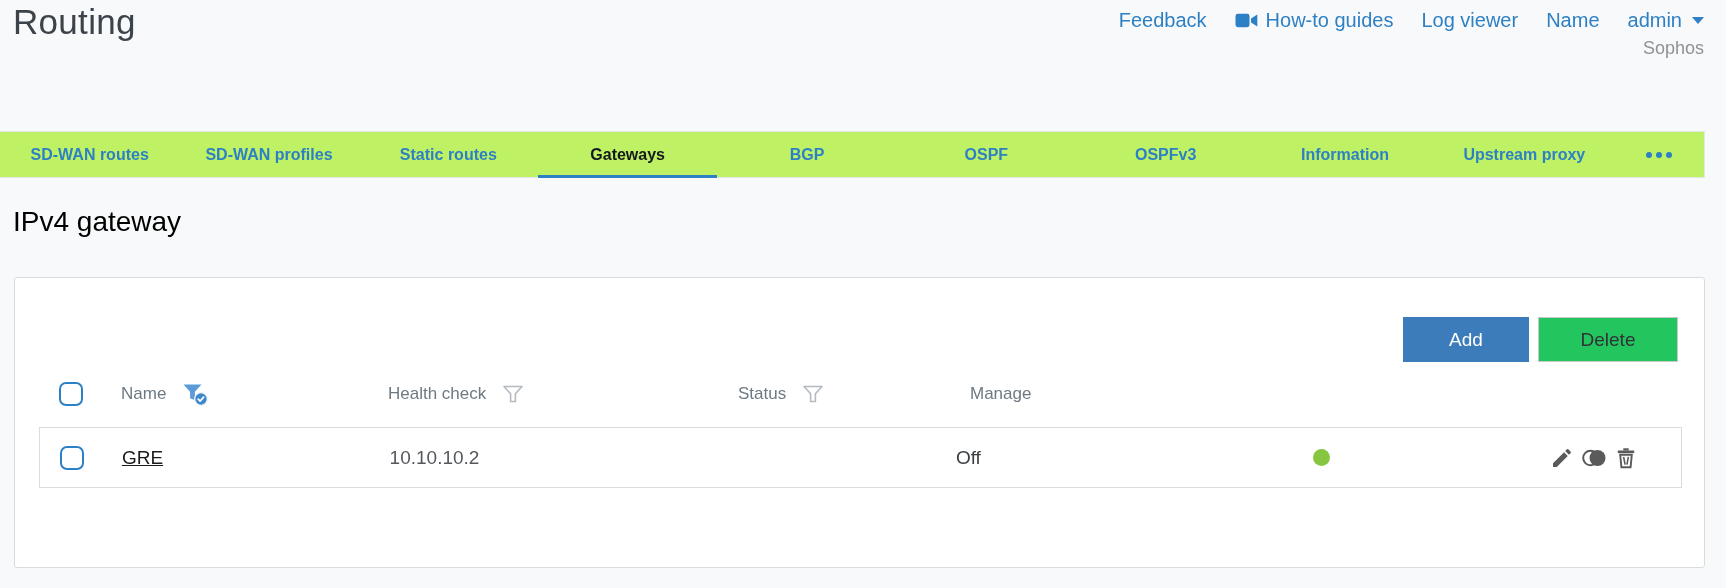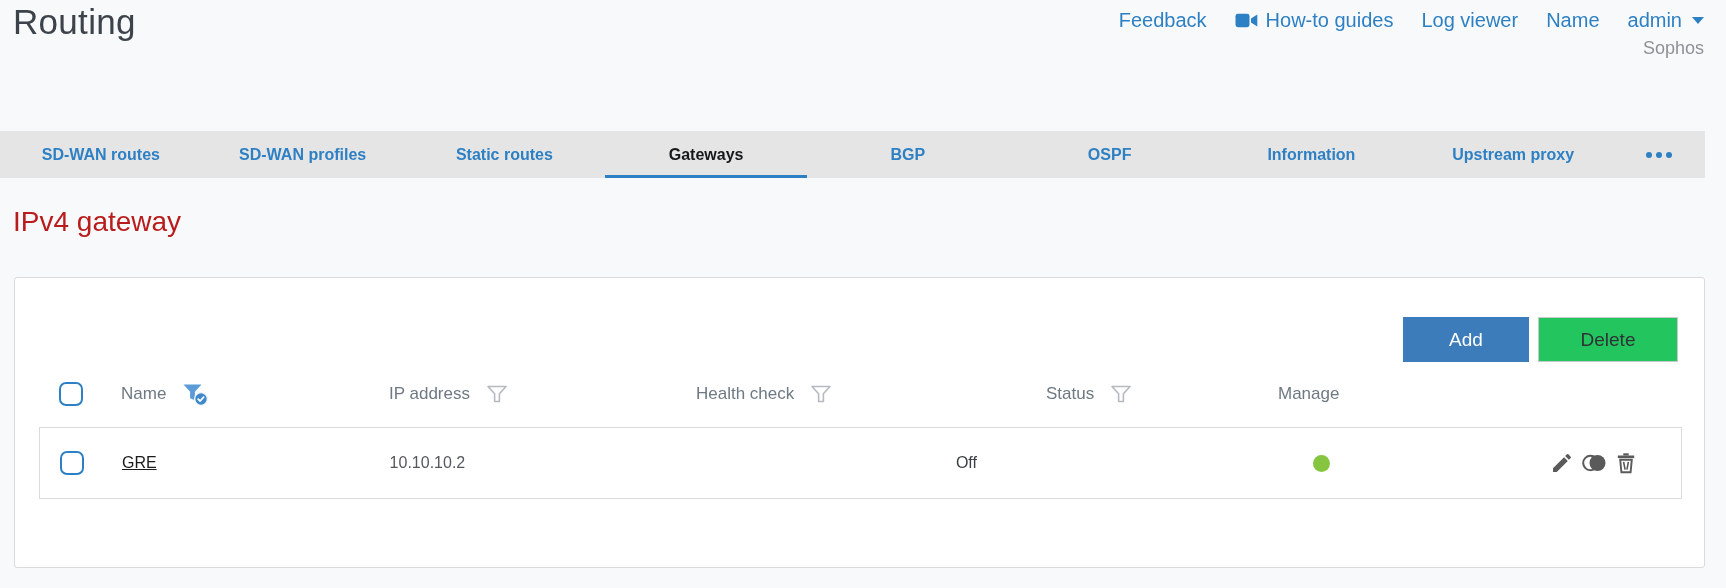--- a/index.html
+++ b/index.html
@@ -26,40 +26,40 @@
     border-left:6px solid transparent; border-right:6px solid transparent;
     border-top:7px solid #2e80c4;
   }
   .brand {
     position:absolute; top:38px; right:22px;
     font-size:18px; color:#8e9296;
   }
   
   .tabbar {
     position:absolute; top:131px; left:0; width:1705px; height:47px;
-    background:#e5e5e5;
+    background:#bef264;
     border-top:1px solid #e5e6e7; border-bottom:1px solid #e5e6e7; border-right:1px solid #e5e6e7;
     display:flex; align-items:stretch;
   }
   .tab {
     flex:1; display:flex; align-items:center; justify-content:center;
     font-size:16px; font-weight:700; color:#2e80c4;
     position:relative; cursor:pointer; white-space:nowrap;
   }
   .tab.active { color:#16191c; }
   .tab.active::after {
     content:""; position:absolute; left:0; right:0; bottom:-1px; height:3px;
     background:#2e80c4;
   }
   .tab-more { flex:0 0 90px; display:flex; align-items:center; justify-content:center; gap:4px; cursor:pointer; }
   .tab-more i { width:6px; height:6px; border-radius:50%; background:#2e80c4; }
   
   .section-heading {
     position:absolute; left:13px; top:206px;
-    font-size:28px; font-weight:400; color:#b91c1c;
+    font-size:28px; font-weight:400; color:#000000;
   }
   .card {
     position:absolute; left:14px; top:277px; width:1691px; height:291px;
     background:#fff; border:1px solid #d9dbdc; border-radius:3px;
   }
   
   .toolbar { position:absolute; top:39px; right:26px; display:flex; gap:9px; }
   .btn {
     height:45px; border-radius:0; font-size:19px;
     font-family:"Liberation Sans",sans-serif; cursor:pointer;
@@ -67,24 +67,24 @@
   }
   .btn-add { width:126px; background:#3c7cba; border:1px solid #3c7cba; color:#ffffff; }
   .btn-delete { width:140px; background:#22c55e; border:1px solid #c7c9ca; color:#303336; }
   
   .thead {
     position:absolute; left:24px; top:96px; width:1643px; height:40px;
     display:flex; align-items:center;
     font-size:17px; color:#6e7983;
   }
   .trow {
-    position:absolute; left:24px; top:149px; width:1643px; height:72px;
+    position:absolute; left:24px; top:149px; width:1643px; height:61px;
     background:#fff; border:1px solid #d9dbdc;
     display:flex; align-items:center;
-    font-size:16px; color:#4a4e52;
+    font-size:19px; color:#4a4e52;
   }
   .col { display:flex; align-items:center; gap:16px; }
   .col-select    { width:72px;  padding-left:20px; }
   .col-name      { width:270px; padding-left:10px; }
   .col-ip        { width:308px; padding-left:8px; }
   .col-interface { width:260px; padding-left:6px; }
   .col-health    { width:350px; padding-left:7px; }
   .col-status    { width:222px; padding-left:7px; }
   .col-manage    { width:161px; padding-left:17px; }
   .checkbox {
@@ -130,20 +130,21 @@
 </div>
 <div class="brand">Sophos</div>
 
 <div class="tabbar">
   <div class="tab">SD-WAN routes</div>
   <div class="tab">SD-WAN profiles</div>
   <div class="tab">Static routes</div>
   <div class="tab active">Gateways</div>
   <div class="tab">BGP</div>
   <div class="tab">OSPF</div>
+  <div class="tab">OSPFv3</div>
   <div class="tab">Information</div>
   <div class="tab">Upstream proxy</div>
   <div class="tab-more">
       <i></i>
       <i></i>
       <i></i>
     </div>
 </div>
 
 <div class="section-heading">IPv4 gateway</div>
@@ -160,28 +161,20 @@
       <span class="checkbox"></span>
     </div>
     <div class="col col-name">
       <span>Name</span>
       <span class="funnel">
         <svg width="27" height="25" viewBox="0 0 27 25">
           <path d="M1.5 2.5 H19.5 L12.9 9.8 V18.2 L8.1 16.2 V9.8 Z" fill="#5b9bd7"></path>
           <circle cx="19" cy="17" r="6.4" fill="#3f88c9" stroke="#f2f7fb" stroke-width="1.4"></circle>
           <path d="M16.2 17.1 L18.2 19 L21.6 15.2" fill="none" stroke="#ffffff" stroke-width="1.8" stroke-linecap="round" stroke-linejoin="round"></path>
         </svg>
-      </span>
-    </div>
-    <div class="col col-ip">
-      <span>IP address</span>
-      <span class="funnel">
-        <svg width="22" height="22" viewBox="0 0 22 22">
-            <path d="M2 3.5 H20 L13.4 10.8 V18.5 H8.6 V10.8 Z" fill="none" stroke="#b4bac0" stroke-width="1.6" stroke-linejoin="round"></path>
-          </svg>
       </span>
     </div>
     <div class="col col-health">
       <span>Health check</span>
       <span class="funnel">
         <svg width="22" height="22" viewBox="0 0 22 22">
             <path d="M2 3.5 H20 L13.4 10.8 V18.5 H8.6 V10.8 Z" fill="none" stroke="#b4bac0" stroke-width="1.6" stroke-linejoin="round"></path>
           </svg>
       </span>
     </div>

